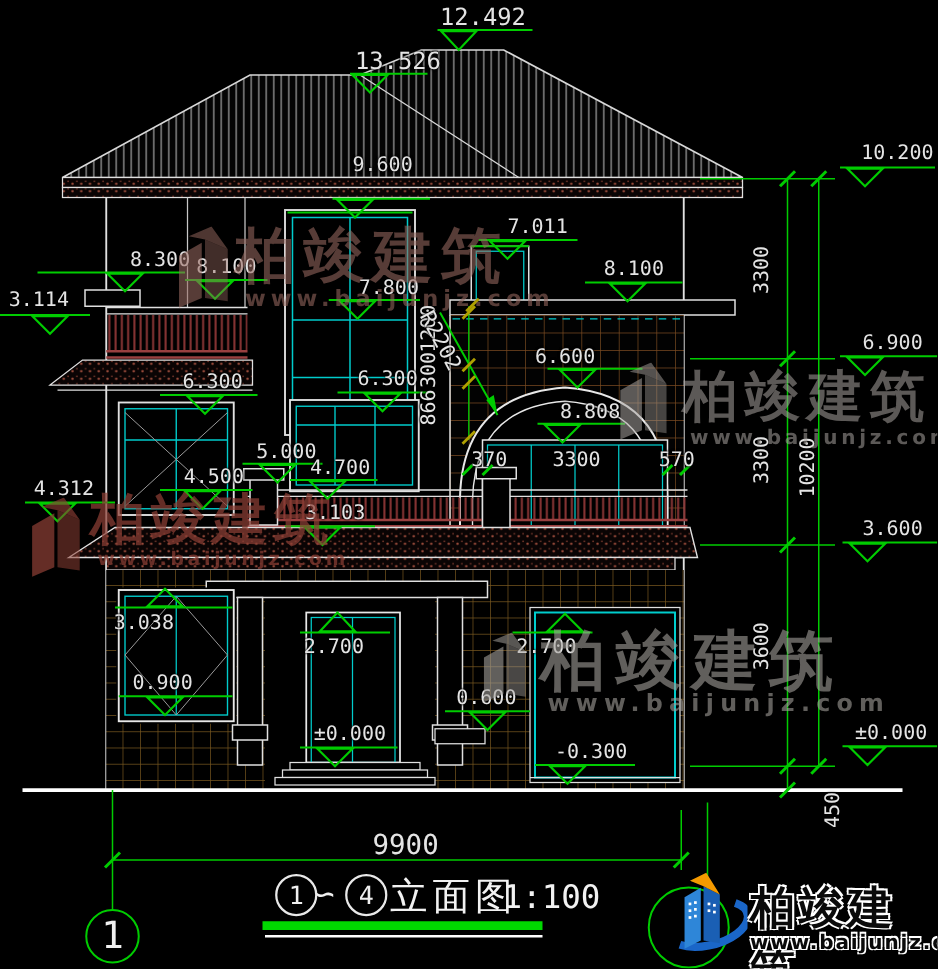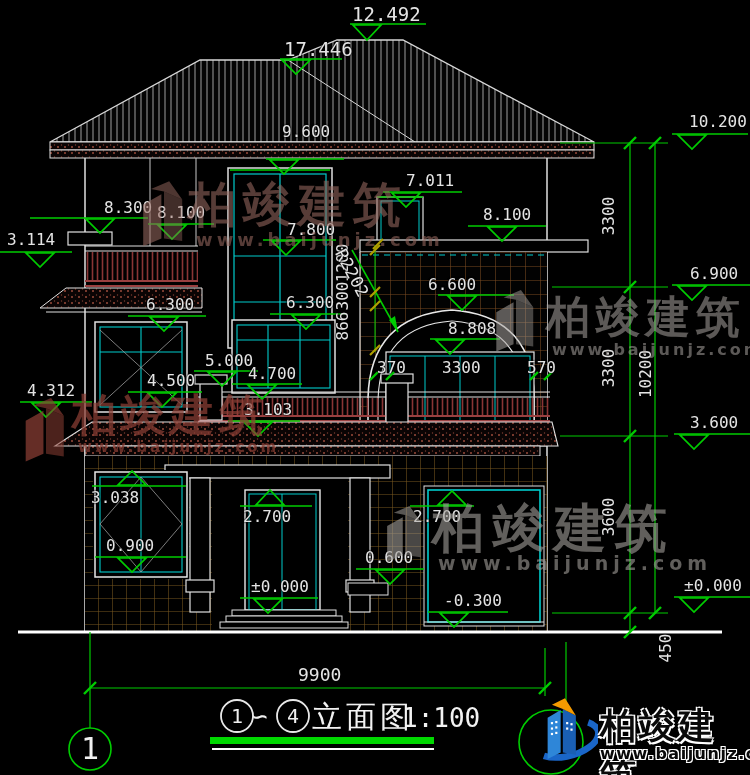--- a/index.html
+++ b/index.html
@@ -315,21 +315,21 @@
   <circle cx="90" cy="749" r="21" fill="none" stroke="#00cc00" stroke-width="1.6"></circle>
   <circle cx="551" cy="742" r="32" fill="none" stroke="#00cc00" stroke-width="1.6"></circle>
 
   <rect x="210" y="737" width="224" height="7" fill="#00d800"></rect>
   <line x1="212" y1="749" x2="434" y2="749" stroke="#ffffff" stroke-width="2"></line>
   <circle cx="237" cy="716" r="16" fill="none" stroke="#e8e8e8" stroke-width="1.8"></circle>
   <circle cx="293" cy="716" r="16" fill="none" stroke="#e8e8e8" stroke-width="1.8"></circle>
 </svg>
 
 <div class="t big" style="left:352px;top:4px">12.492</div>
-<div class="t big" style="left:284px;top:39px">17.446</div>
+<div class="t big" style="left:284px;top:39px">13.526</div>
 <div class="t" style="left:689px;top:113px">10.200</div>
 <div class="t" style="left:282px;top:123px">9.600</div>
 <div class="t" style="left:406px;top:172px">7.011</div>
 <div class="t" style="left:104px;top:199px">8.300</div>
 <div class="t" style="left:157px;top:204px">8.100</div>
 <div class="t" style="left:483px;top:206px">8.100</div>
 <div class="t" style="left:287px;top:221px">7.800</div>
 <div class="t" style="left:7px;top:231px">3.114</div>
 <div class="t" style="left:690px;top:265px">6.900</div>
 <div class="t" style="left:428px;top:276px">6.600</div>
@@ -355,21 +355,21 @@
 <div class="t" style="left:442px;top:359px">3300</div>
 <div class="t" style="left:527px;top:359px">570</div>
 <div class="t rot" style="left:343px;top:263px">1200</div>
 <div class="t rot" style="left:343px;top:296px">300</div>
 <div class="t rot" style="left:343px;top:326px">866</div>
 <div class="t rot" style="left:609px;top:216px">3300</div>
 <div class="t rot" style="left:609px;top:368px">3300</div>
 <div class="t rot" style="left:646px;top:374px">10200</div>
 <div class="t rot" style="left:609px;top:517px">3600</div>
 <div class="t rot" style="left:666px;top:648px" able="false">450</div>
-<div class="t" style="left:298px;top:665px;font-size:18px">9900</div>
+<div class="t" style="left:298px;top:665px;font-size:22px">9900</div>
 <div class="t radius-label" style="left:348px;top:246px">R2202</div>
 
 <div class="axis-num" style="left:68px;top:731px">1</div>
 
 <div class="bub" style="left:221px;top:700px">1</div>
 <div class="dwg-tilde" style="left:252px;top:701px">∽</div>
 <div class="bub" style="left:277px;top:700px">4</div>
 <div class="dwg-name" style="left:312px;top:697px">立面图</div>
 <div class="dwg-scale" style="left:402px;top:703px">1:100</div>
 

